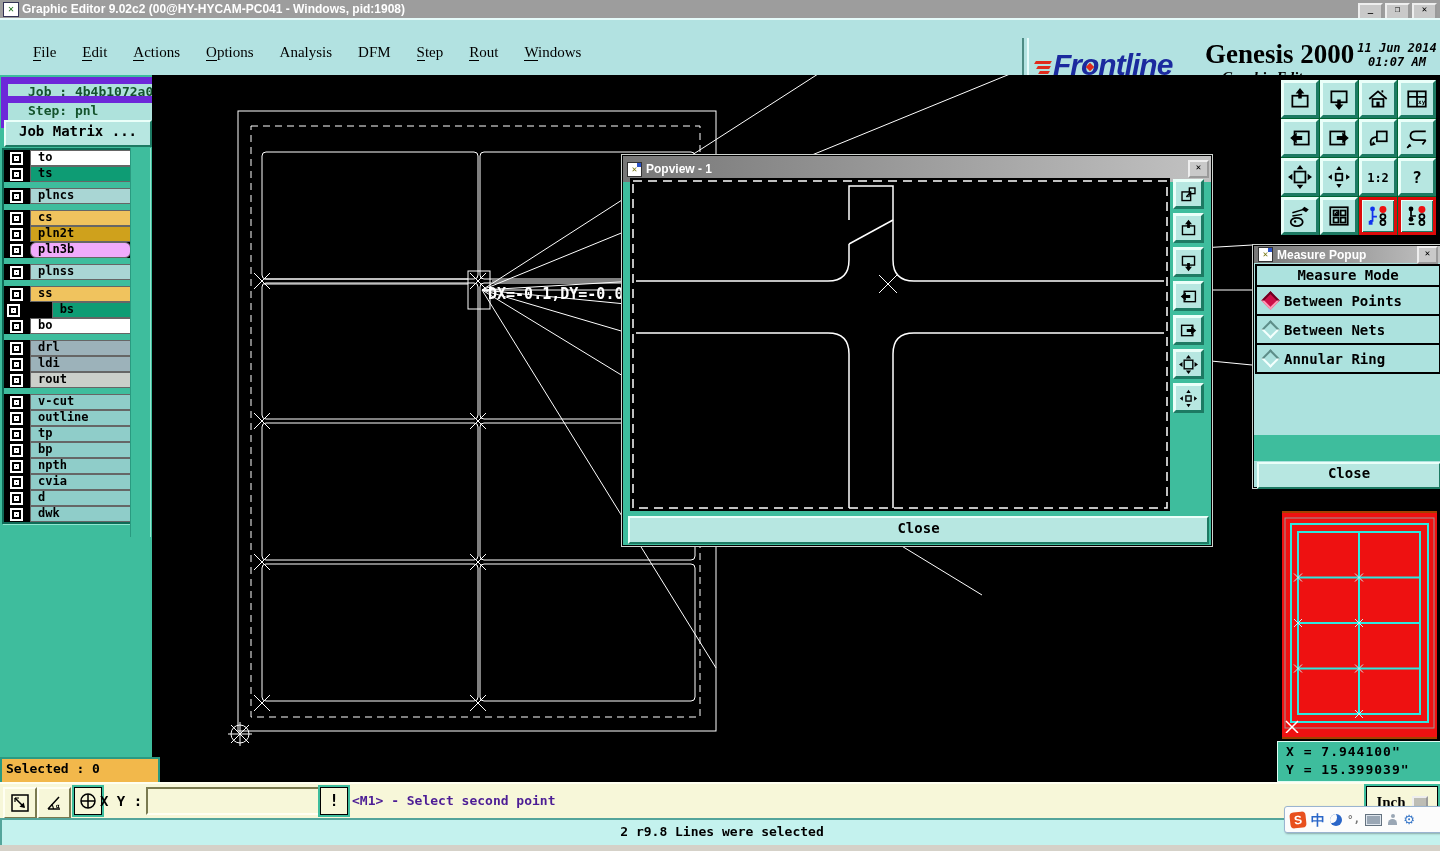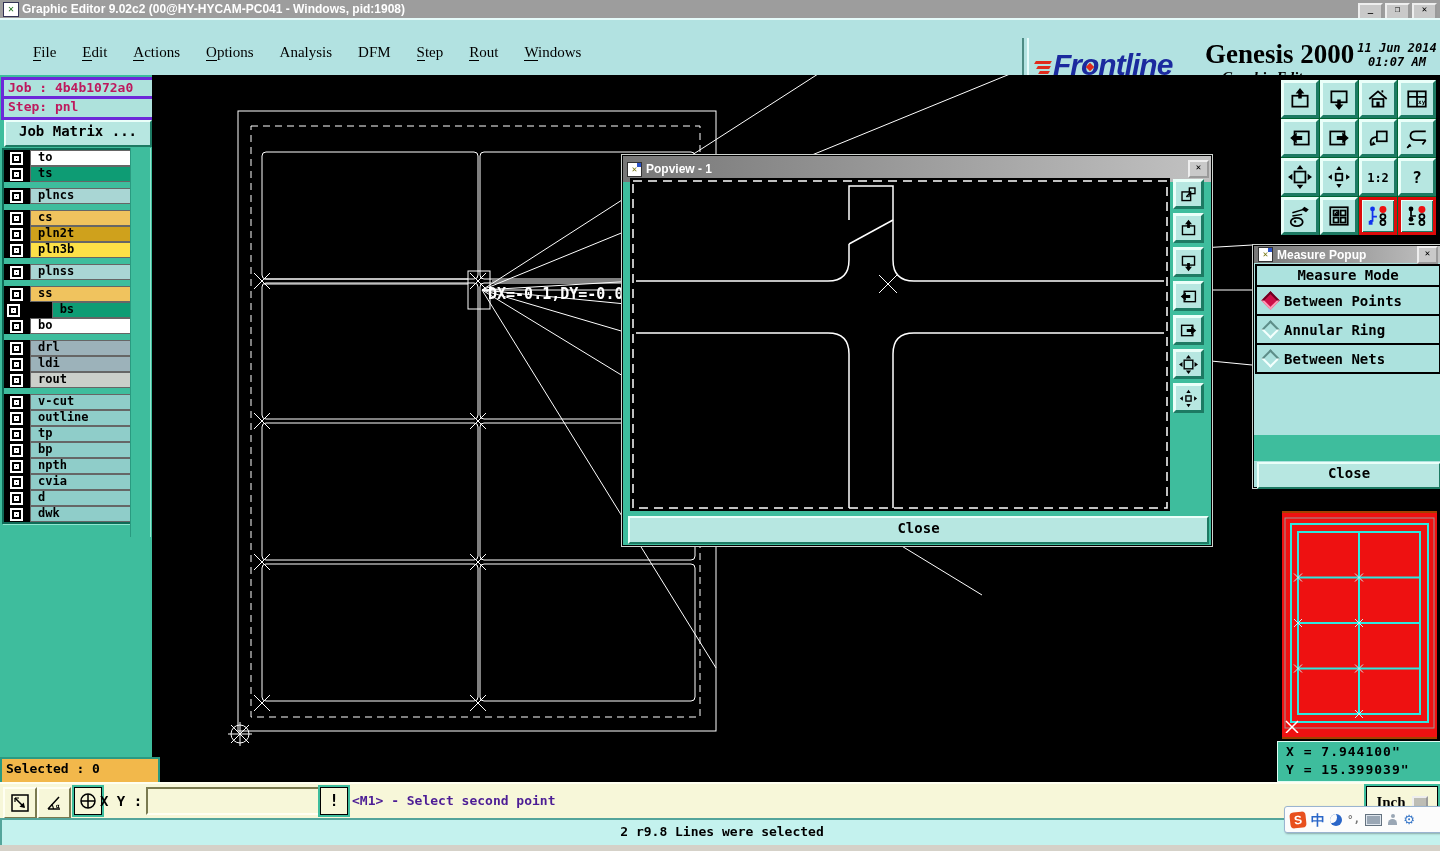--- a/index.html
+++ b/index.html
@@ -33,22 +33,22 @@
   .speed i:nth-child(1){width:16px;} .speed i:nth-child(2){width:13px;margin-left:2px;} .speed i:nth-child(3){width:10px;margin-left:4px;}
   #logo-text{font:italic 900 30px/30px "Liberation Sans",sans-serif;color:#1b2a9e;letter-spacing:-1px;}
   .logo-o{position:relative;}
   .logo-o .dia{position:absolute;left:54%;top:58%;width:6px;height:6px;background:#e02a1c;
                transform:translate(-50%,-50%) rotate(45deg);}
   #genesis{left:178px;top:2px;font:bold 27px/28px "Liberation Serif",serif;color:#000;white-space:nowrap;}
   #datetime{left:330px;top:3px;width:80px;text-align:center;font:italic bold 12px/14px "DejaVu Sans Mono",monospace;color:#000;white-space:nowrap;}
   #ge-sub{left:195px;top:31px;font:italic bold 15px/16px "Liberation Serif",serif;color:#000;}
   
   #sidebar{left:0;top:75px;width:152px;height:707px;background:#3ebd9d;}
-  .sidelabel{left:1px;width:149px;height:18px;background:#aee2dc;border:3px solid #6d28d9;
-             font:bold 13px/16px "DejaVu Sans Mono",monospace;color:#be185d;padding-left:4px;}
+  .sidelabel{left:1px;width:149px;height:18px;background:#aee2dc;border:7px solid #6d28d9;
+             font:bold 13px/16px "DejaVu Sans Mono",monospace;color:#14532d;padding-left:20px;}
   #job-label{top:2px;} #step-label{top:21px;}
   #job-matrix{left:4px;top:45px;width:144px;height:23px;background:#b7e7e1;
               border:2px solid;border-color:#eafff9 #1d7a63 #1d7a63 #eafff9;
               font:bold 14px/19px "DejaVu Sans Mono",monospace;text-align:center;color:#000;}
   #layer-panel{left:2px;top:73px;width:128px;background:#3ebd9d;border:2px solid #0f6b57;box-shadow:1px 1px 0 #8fe6cf;}
   .lrow{display:flex;height:16px;background:#000;align-items:center;}
   .lrow.gap{margin-top:6px;}
   .lcheck{width:24px;height:16px;display:flex;align-items:center;justify-content:center;background:#000;}
   .cb{width:9px;height:9px;border:2px solid #fff;background:#000;box-shadow:inset 0 0 0 2px #000,inset 0 0 0 4px #fff;}
   .lchip{width:92px;height:14px;margin-left:2px;border:1px solid #666;
@@ -217,21 +217,21 @@
         <div class="lrow">
           <div class="lcheck">
             <div class="cb"></div>
           </div>
           <div class="lchip" style="background: rgb(207, 161, 28);">pln2t</div>
         </div>
         <div class="lrow">
           <div class="lcheck">
             <div class="cb"></div>
           </div>
-          <div class="lchip" style="background: #fde047;">pln3b</div>
+          <div class="lchip" style="background: #f0abfc; border-radius: 6px;">pln3b</div>
         </div>
         <div class="lrow gap">
           <div class="lcheck">
             <div class="cb"></div>
           </div>
           <div class="lchip" style="background: rgb(169, 214, 212);">plnss</div>
         </div>
         <div class="lrow gap">
           <div class="lcheck">
             <div class="cb"></div>
@@ -588,25 +588,25 @@
       <div class="win-close">✕</div>
     </div>
     <div id="measure-list" class="abs">
       <div id="measure-header">Measure Mode</div>
     <div class="mrow">
           <div class="diamond sel"></div>
           <span class="mlabel">Between Points</span>
         </div>
         <div class="mrow">
           <div class="diamond"></div>
-          <span class="mlabel">Annular Ring</span>
+          <span class="mlabel">Between Nets</span>
         </div>
         <div class="mrow">
           <div class="diamond"></div>
-          <span class="mlabel">Between Nets</span>
+          <span class="mlabel">Annular Ring</span>
         </div>
       </div>
     <div id="measure-strip" class="abs"></div>
     <div id="measure-close" class="abs">Close</div>
   </div>
 
   <div id="selected" class="abs">Selected : 0</div>
 
   <div id="bottombar" class="abs">
     <div class="sbtn abs" style="left:3px;">

